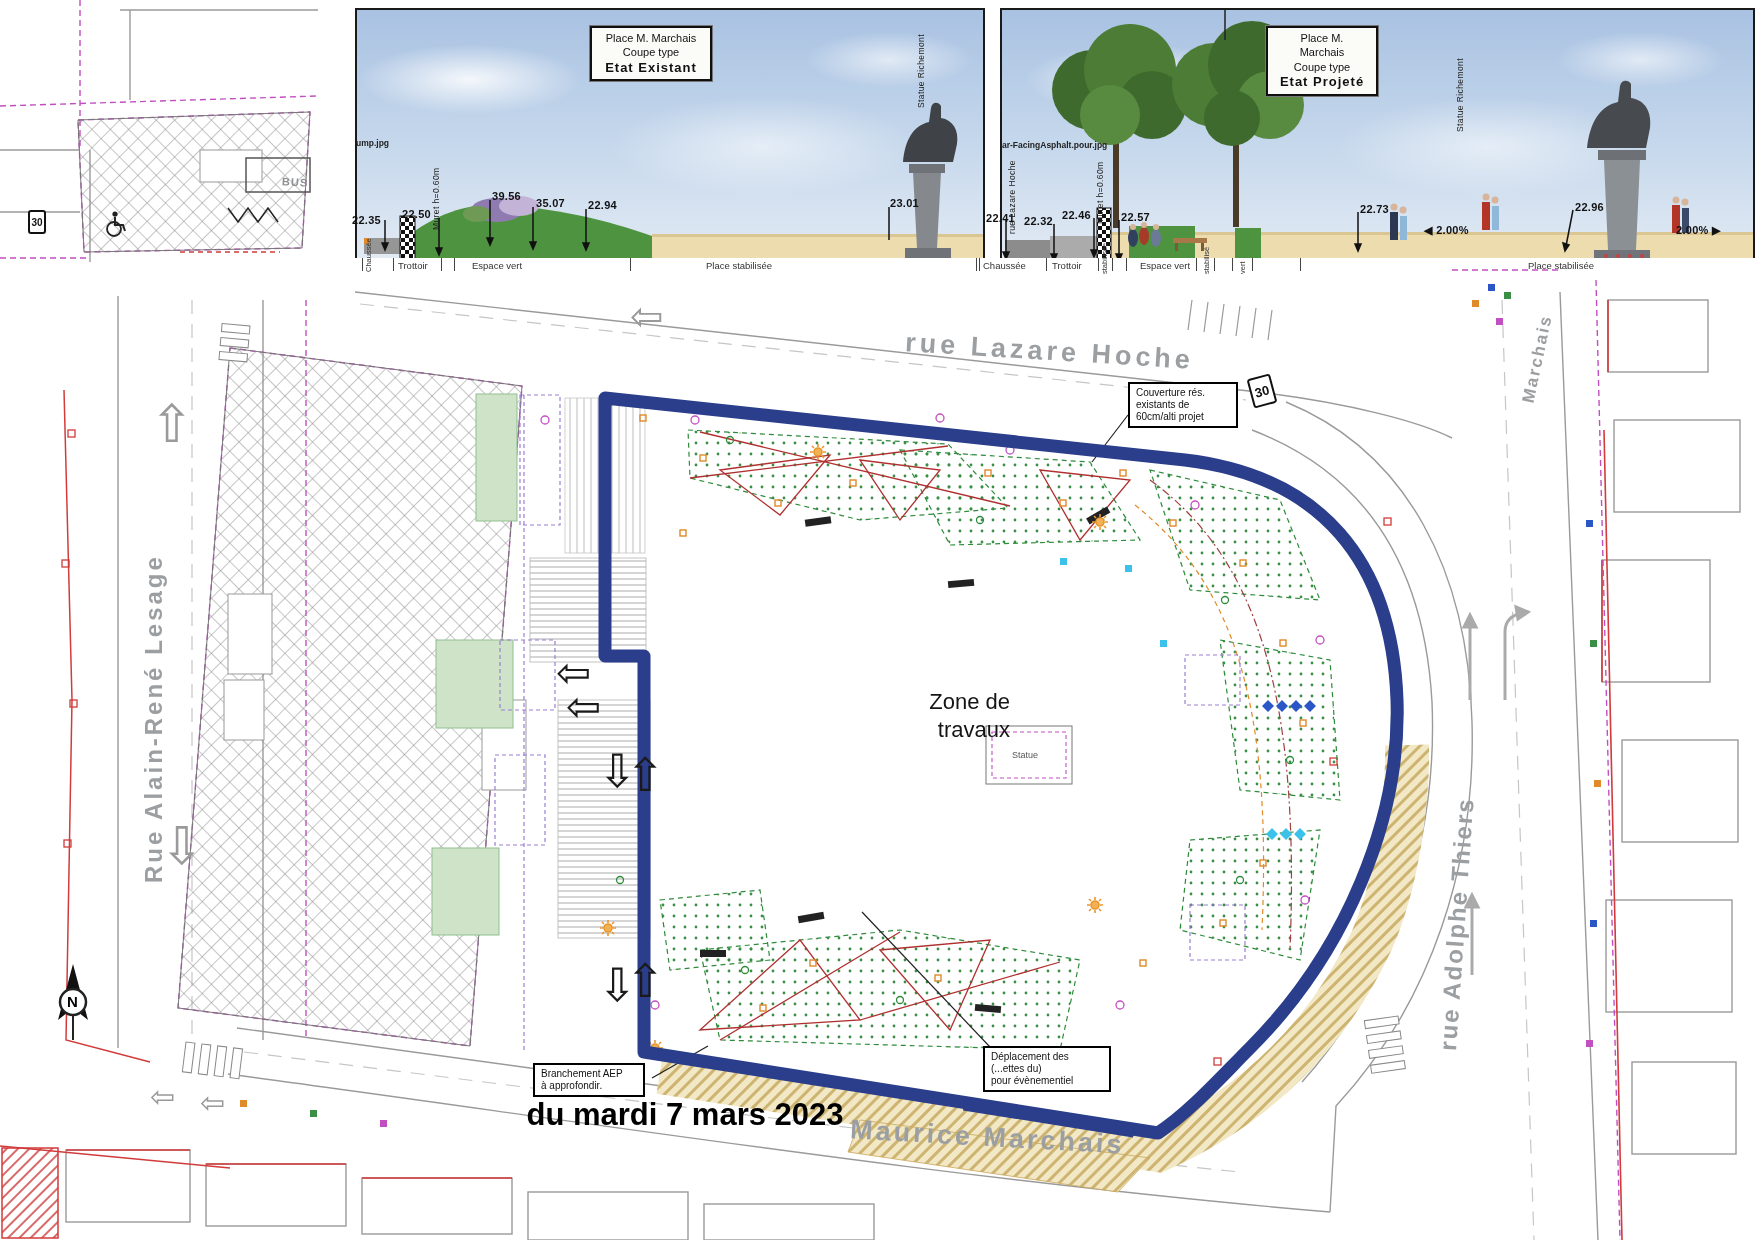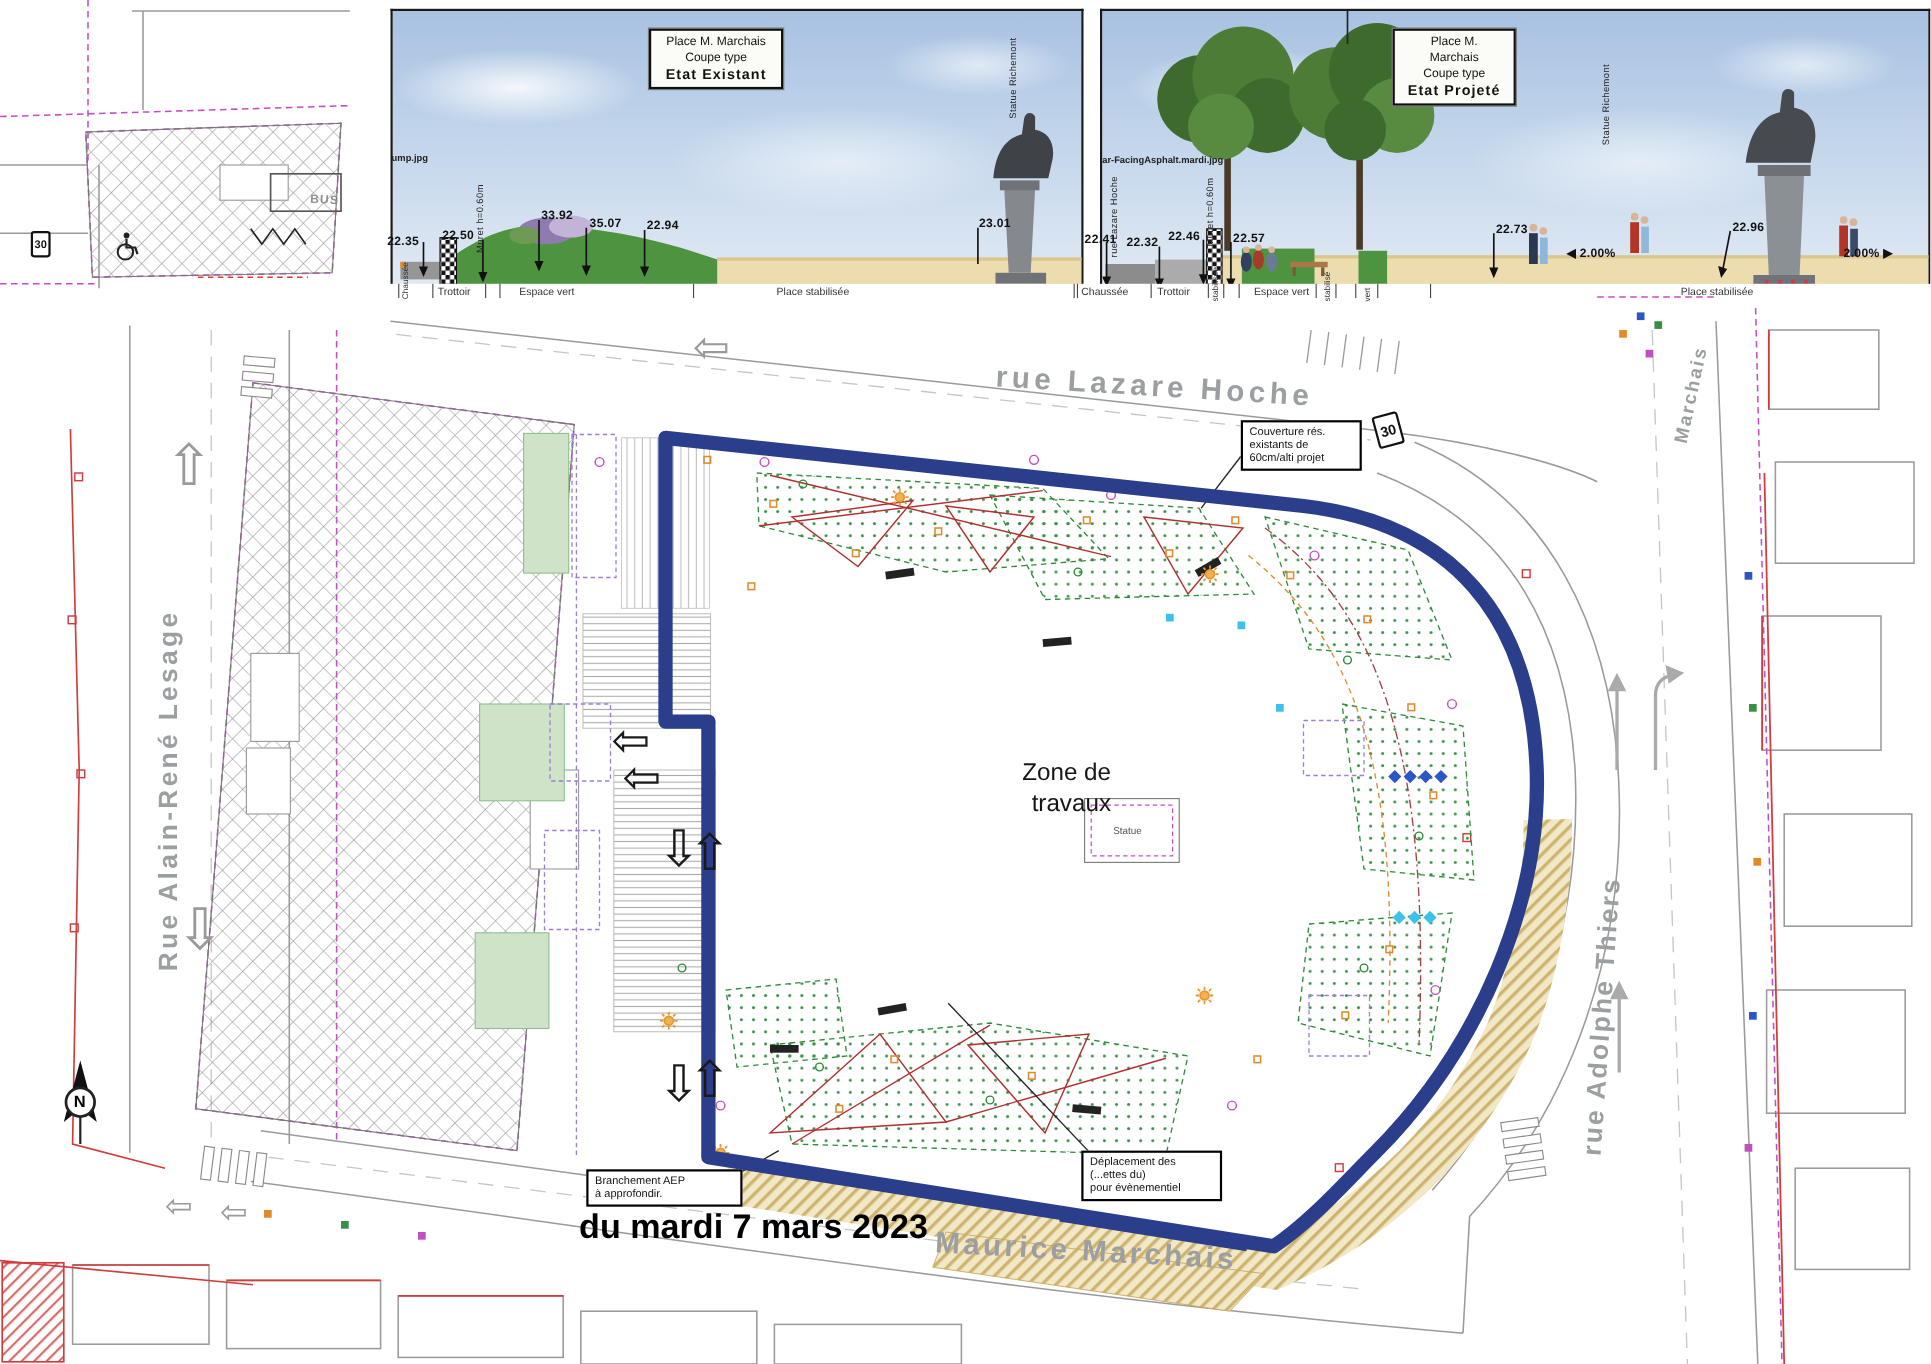--- a/index.html
+++ b/index.html
@@ -486,32 +486,32 @@
   <div class="t1">Coupe type</div>
   <div class="t3">Etat Existant</div>
 </div>
 <div class="titlebox" style="left:1266px;top:26px;width:112px">
   <div class="t1">Place M. Marchais</div>
   <div class="t1">Coupe type</div>
   <div class="t3">Etat Projeté</div>
 </div>
 
 <div class="lbl frag" style="left:356px;top:138px">ump.jpg</div>
-<div class="lbl frag" style="left:1002px;top:140px">ar-FacingAsphalt.mardi.jpg</div>
+<div class="lbl frag" style="left:1002px;top:140px">ar-FacingAsphalt.pour.jpg</div>
 
 <div class="vrl vsmall" style="left:431px;top:148px;height:82px">Muret h=0.60m</div>
 <div class="vrl vsmall" style="left:916px;top:28px;height:80px">Statue Richemont</div>
 
 <div class="vrl vsmall" style="left:1007px;top:136px;height:98px">rue Lazare Hoche</div>
 <div class="vrl vsmall" style="left:1095px;top:160px;height:64px">Muret h=0.60m</div>
 <div class="vrl vsmall" style="left:1455px;top:54px;height:78px">Statue Richemont</div>
 
 <div class="lbl elev" style="left:352px;top:214px">22.35</div>
 <div class="lbl elev" style="left:402px;top:208px">22.50</div>
-<div class="lbl elev" style="left:492px;top:190px">33.92</div>
+<div class="lbl elev" style="left:492px;top:190px">39.56</div>
 <div class="lbl elev" style="left:536px;top:197px">35.07</div>
 <div class="lbl elev" style="left:588px;top:199px">22.94</div>
 <div class="lbl elev" style="left:890px;top:197px">23.01</div>
 
 <div class="lbl elev" style="left:986px;top:212px">22.41</div>
 <div class="lbl elev" style="left:1024px;top:215px">22.32</div>
 <div class="lbl elev" style="left:1062px;top:209px">22.46</div>
 <div class="lbl elev" style="left:1121px;top:211px">22.57</div>
 <div class="lbl elev" style="left:1360px;top:203px">22.73</div>
 <div class="lbl elev" style="left:1575px;top:201px">22.96</div>
@@ -557,21 +557,21 @@
   <div>Zone de</div>
   <div>travaux</div>
 </div>
 <div class="lbl statuebox-lbl" style="left:1012px;top:750px;z-index:3">Statue</div>
 
 <div class="note" style="left:1128px;top:382px;width:110px">
   <div>Couverture rés.</div>
   <div>existants de</div>
   <div>60cm/alti projet</div>
 </div>
-<div class="note" style="left:533px;top:1063px;width:142px">
+<div class="note" style="left:533px;top:1063px;width:112px">
   <div>Branchement AEP</div>
   <div>à approfondir.</div>
 </div>
 <div class="note" style="left:983px;top:1046px;width:128px">
   <div>Déplacement des</div>
   <div>(...ettes du)</div>
   <div>pour évènementiel</div>
 </div>
 
 <div class="big" style="left:430px;top:1096px;width:510px;font-size:31px">

